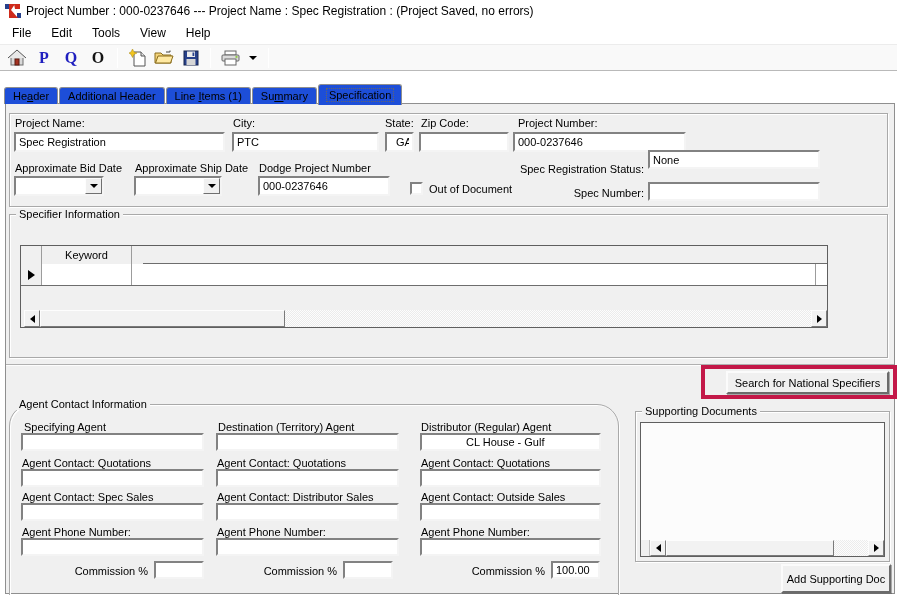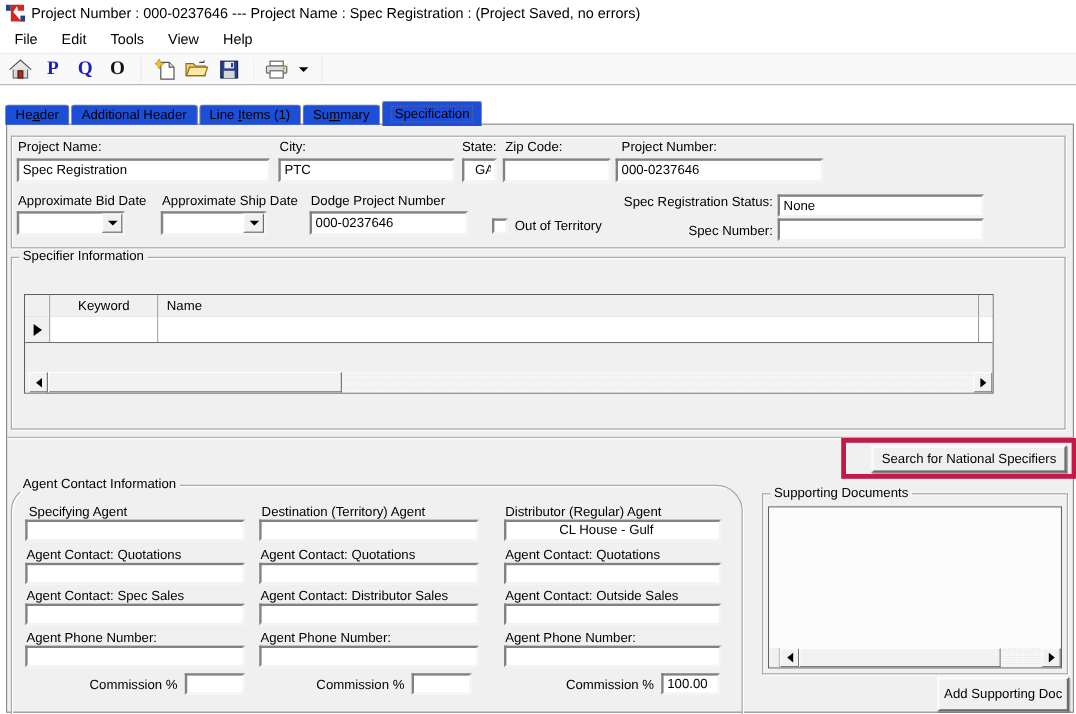--- a/index.html
+++ b/index.html
@@ -174,37 +174,34 @@
         </span>
     </div>
     <div class="combo" style="left:128px; top:72px; width:88px; height:20px;">
       <span></span>
       <span class="ddbtn">
           <span class="caret-down"></span>
         </span>
     </div>
     <input class="inp" style="left: 252px; top: 72px; width: 132px; height: 20px;" value="000-0237646">
     <span class="checkbox" style="left:404px; top:78px;"></span>
-    <span class="lbl" style="left:423px; top:79px;">Out of Territory</span>
+    <span class="lbl" style="left:423px; top:79px;">Out of Document</span>
     <span class="lbl right" style="left:430px; top:59px; width:208px;">Spec Registration Status:</span>
-    <input class="inp" style="left: 642px; top: 58px; width: 172px; height: 19px;" value="None">
+    <input class="inp" style="left: 642px; top: 46px; width: 172px; height: 19px;" value="None">
     <span class="lbl right" style="left:430px; top:83px; width:208px;">Spec Number:</span>
     <input class="inp" style="left: 642px; top: 78px; width: 172px; height: 19px;">
 
     <div class="grp" style="left:3px; top:110px; width:879px; height:144px;">
       <span class="legend">Specifier Information</span>
     </div>
     <div class="grid" style="left:14px; top:141px; width:808px; height:83px;justify-content:space-between;">
       <div class="grow ghead" style="border-bottom-color:#6d6d6d;">
         <div class="gcell selcell ghead"></div>
         <div class="gcell ghead" style="width:90px; justify-content:center;">
             <span>Keyword</span>
-          </div>
-        <div class="gcell ghead" style="flex:1; padding-left:7px;">
-            <span>Name</span>
           </div>
         <div class="gcell ghead" style="width:11px; border-right:none;"></div>
       </div>
       <div class="grow gdata" style="border-bottom-color:#6d6d6d;">
         <div class="gcell selcell">
             <span class="rec"></span>
           </div>
         <div class="gcell" style="width:90px; background:#fff;"></div>
         <div class="gcell" style="flex:1; background:#fff;"></div>
         <div class="gcell" style="width:11px; border-right:none; background:#fff;"></div>

